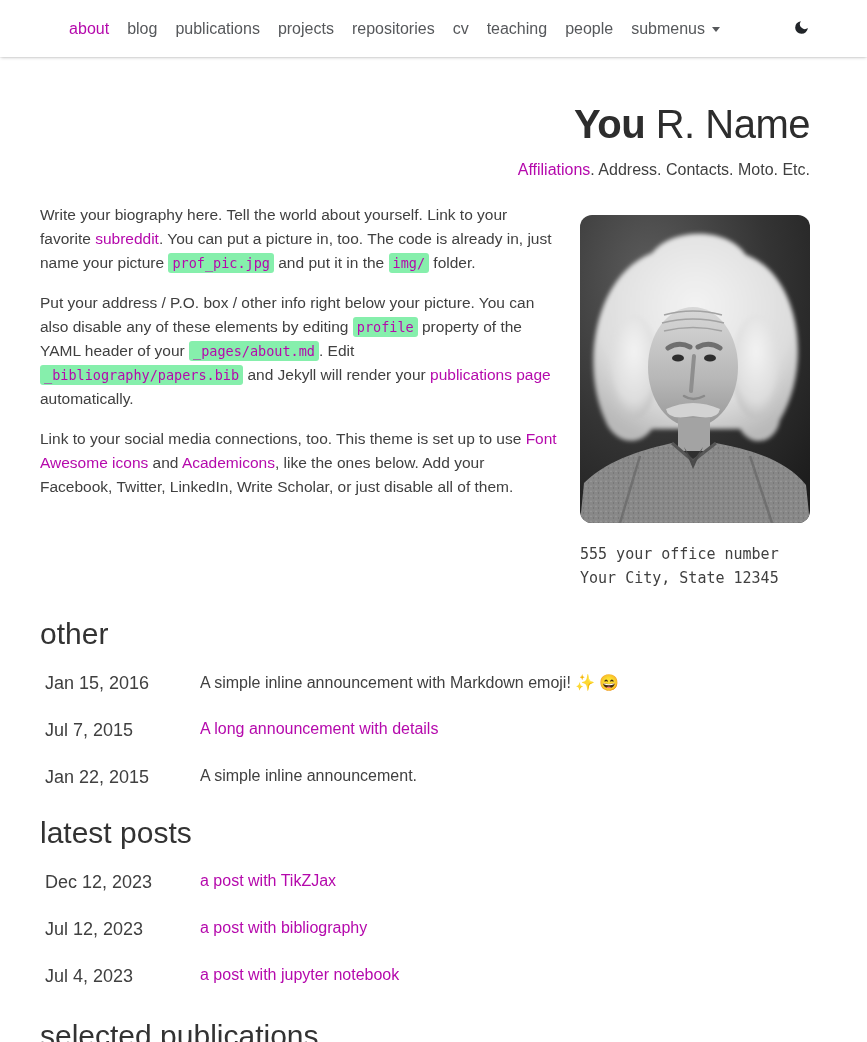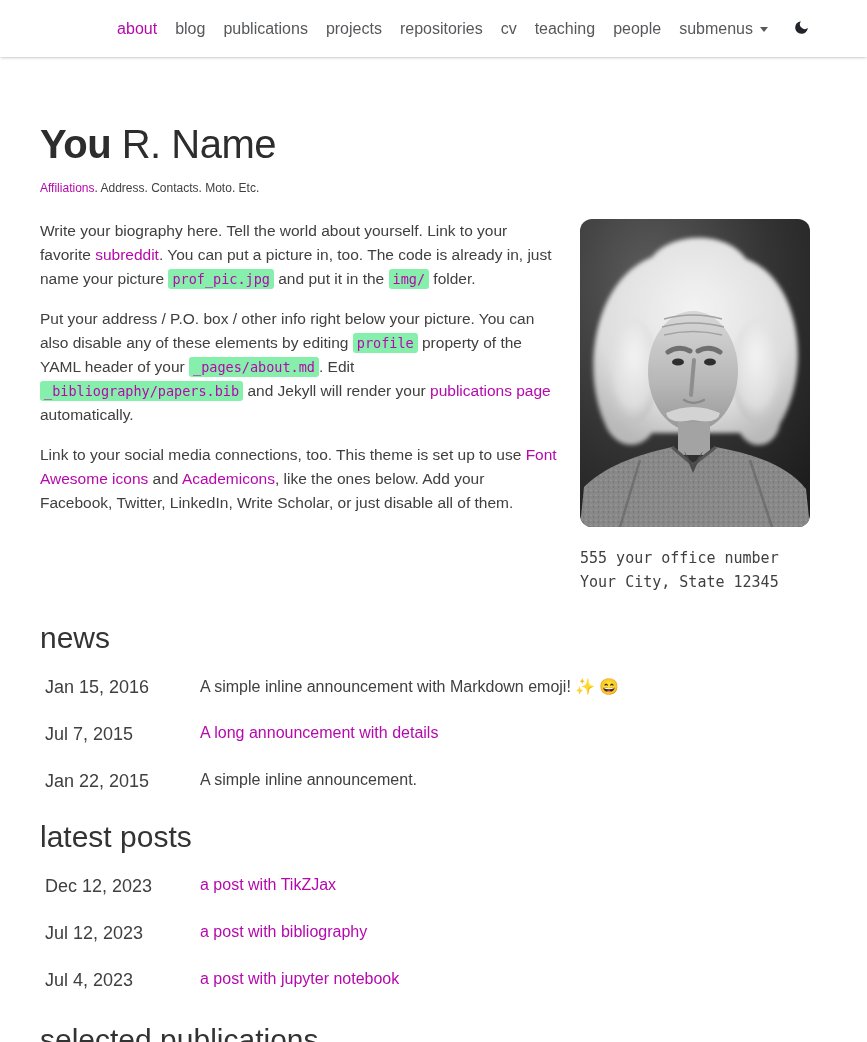--- a/index.html
+++ b/index.html
@@ -11,21 +11,21 @@
     color: #404040;
   }
 
   
   .navbar {
     height: 57px; width: 100%;
     display: flex; align-items: center; justify-content: flex-end;
     padding-right: 53px;
     background: #fff;
     box-shadow: 0 2px 3px -1px rgba(0,0,0,0.18), 0 1px 0 rgba(0,0,0,0.04);
-    position: relative; z-index: 5;
+    position: relative; z-index: 5; gap: 48px;
   }
   .nav { display: flex; list-style: none; margin: 0; padding: 0; align-items: center; }
   .nav-item { display: block; }
   .nav-link {
     display: inline-block; padding: 8px 9px;
     font-size: 16px; color: #56585b; cursor: pointer; white-space: nowrap;
   }
   .nav-link.active { color: #b509ac; }
   li.dropdown .nav-link::after {
     content: ""; display: inline-block; margin-left: 7px; vertical-align: 2px;
@@ -35,32 +35,32 @@
   }
   .theme-toggle {
     background: none; border: none; padding: 4px; margin-left: 12px;
     cursor: pointer; display: flex; align-items: center;
   }
 
   
   .container { width: 770px; margin-left: 40px; }
 
   
-  .post-header { padding-top: 64px; }
+  .post-header { padding-top: 44px; text-align: right; }
   h1.post-title {
     margin: 0; font-size: 40px; line-height: 1.15;
     font-weight: 400; color: #2d2d2d; letter-spacing: -0.5px;
   }
   h1.post-title .fn { font-weight: 700; }
-  .desc { margin: 14px 0 0 0; font-size: 12px; color: #404040; }
+  .desc { margin: 14px 0 0 0; font-size: 16px; color: #404040; }
 
   
   .bio { margin-top: 24px; font-size: 15.5px; line-height: 24px; }
   .bio p { margin: 0 0 16px 0; }
-  .profile-wrap { float: right; width: 230px; margin: 0 0 10px 22px; }
+  .profile-wrap { float: right; width: 230px; margin: 12px 0 10px 22px; }
   .portrait { width: 230px; height: 308px; border-radius: 12px; display: block; }
   .address {
     margin-top: 19px; font-family: "DejaVu Sans Mono", monospace;
     font-size: 15px; line-height: 24px; color: #404040; font-style: normal;
   }
   .ilink { color: #b509ac; text-decoration: none; cursor: pointer; }
   .icode {
     font-family: "DejaVu Sans Mono", monospace; font-size: 13.5px;
     color: #b509ac; background: #86efac;
     padding: 2px 4px; border-radius: 3px; white-space: nowrap;
@@ -196,21 +196,21 @@
         <div>Your City, State 12345</div>
       </address>
     </div>
 
     <p><span>Write your biography here. Tell the world about yourself. Link to your favorite </span><a class="ilink">subreddit</a><span>. You can put a picture in, too. The code is already in, just name your picture </span><code class="icode">prof_pic.jpg</code><span> and put it in the </span><code class="icode">img/</code><span> folder.</span></p>
     <p><span>Put your address / P.O. box / other info right below your picture. You can also disable any of these elements by editing </span><code class="icode">profile</code><span> property of the YAML header of your </span><code class="icode">_pages/about.md</code><span>. Edit </span><code class="icode">_bibliography/papers.bib</code><span> and Jekyll will render your </span><a class="ilink">publications page</a><span> automatically.</span></p>
     <p><span>Link to your social media connections, too. This theme is set up to use </span><a class="ilink">Font Awesome icons</a><span> and </span><a class="ilink">Academicons</a><span>, like the ones below. Add your Facebook, Twitter, LinkedIn, Write Scholar, or just disable all of them.</span></p>
   </section>
 
   <section class="news-section">
-    <h2>news</h2>
+    <h2>other</h2>
     <div class="rows">
   <div class="row">
     <div class="cell-date">Jan 15, 2016</div>
     <div class="cell-text">A simple inline announcement with Markdown emoji! ✨ 😄</div>
   </div>
 
   <div class="row">
     <div class="cell-date">Jul 7, 2015</div>
     <div class="cell-text ilink">A long announcement with details</div>
   </div>

